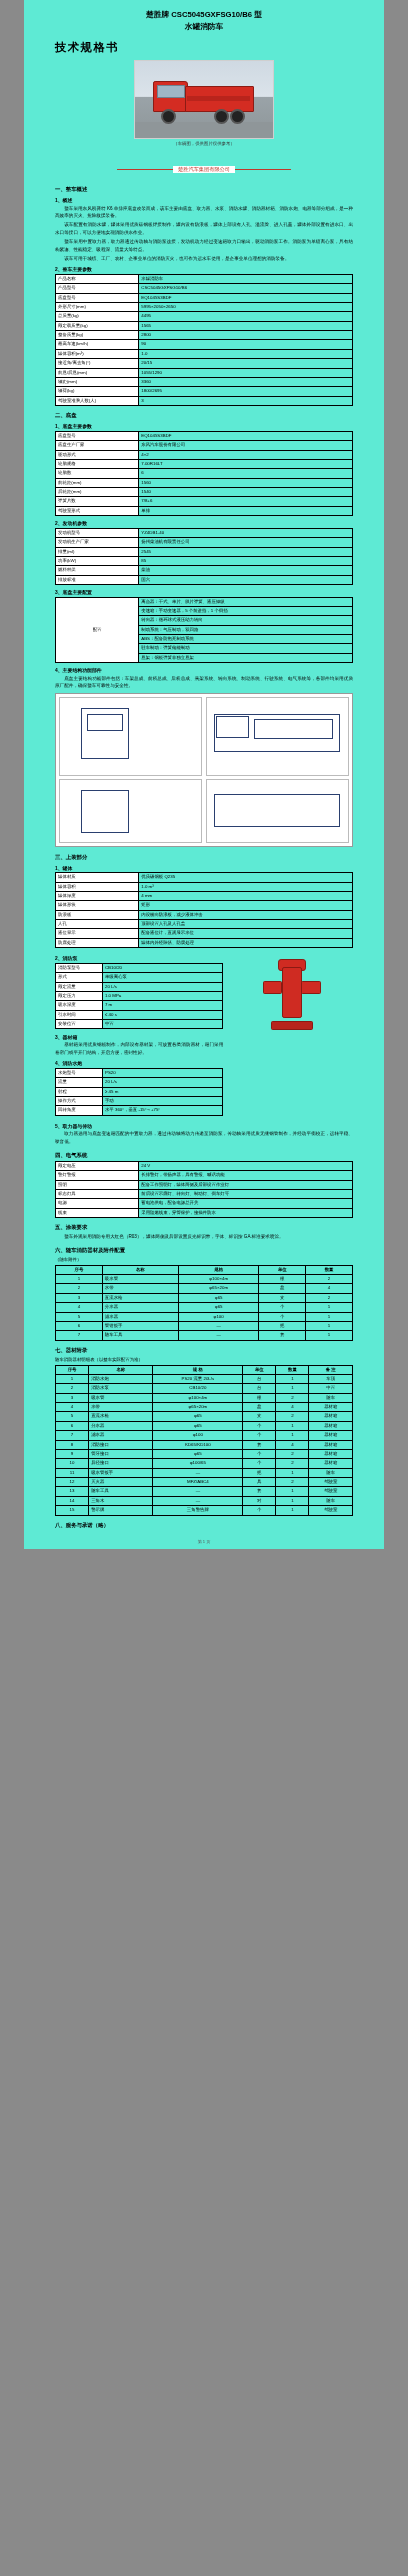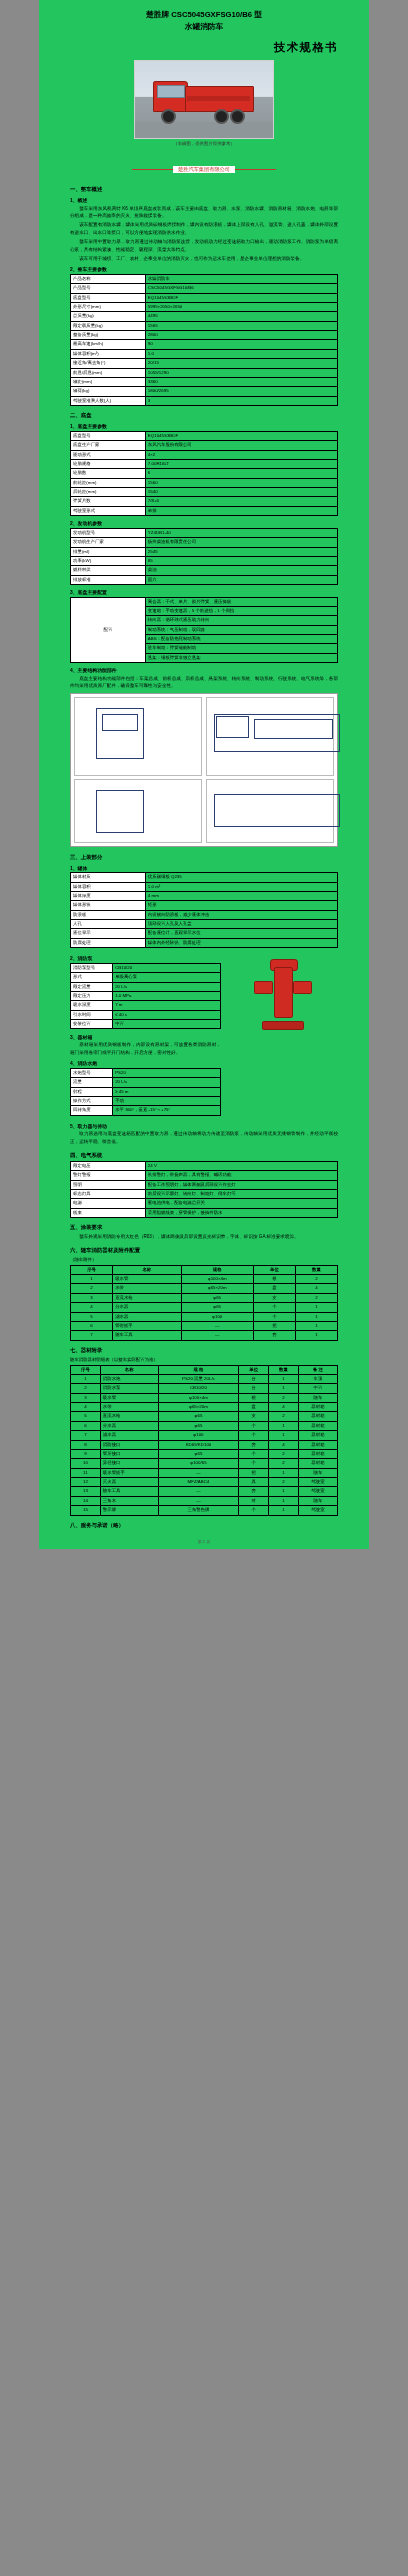--- a/index.html
+++ b/index.html
@@ -1,19 +1,19 @@
 <!DOCTYPE html>
 <html style="font-size:8.2px"><head>
 <meta charset="utf-8">
 <style>
   html,body{margin:0;padding:0;background:#8a8a8a;font-family:"Liberation Sans",sans-serif;}
-  .page{width:330px;margin:0 auto;background:#22c55e;position:relative;}
+  .page{width:360px;margin:0 auto;background:#5eead4;position:relative;}
   .sheet{padding:9.3px 31px 5.2px 31px;box-sizing:border-box;}
   .title1{text-align:center;font-weight:bold;font-size:7.7px;line-height:1.5;color:#000;}
-  .title2{text-align:right;font-weight:bold;font-size:11.3px;letter-spacing:1.5px;margin-top:7.2px;margin-bottom:4.1px;}
+  .title2{text-align:left;font-weight:bold;font-size:11.3px;letter-spacing:1.5px;margin-top:7.2px;margin-bottom:4.1px;}
   .photo-wrap{text-align:center;margin:5.2px 0 1px 0;}
   .photo{width:138px;height:77px;margin:0 auto;position:relative;overflow:hidden;border:0.5px solid #cfcfcf;background:linear-gradient(#cfd9e2 0%,#dbe3ea 46%,#9aa3a8 47%,#8e9699 100%);}
   .truck{position:absolute;left:17.5px;top:17.5px;width:103px;height:44px;}
   .cab{position:absolute;left:0;top:3.1px;width:33px;height:29px;background:#d42c22;border:0.5px solid #8c1b14;border-radius:2.1px 3.1px 1px 1px;}
   .cabwin{position:absolute;left:3.1px;top:3.1px;width:26px;height:10.3px;background:#9fb6c6;border:0.5px solid #6d8291;}
   .body{position:absolute;left:32px;top:8.2px;width:67px;height:24px;background:#d42c22;border:0.5px solid #8c1b14;border-radius:1px;}
   .bodyline{position:absolute;left:34px;top:17.5px;width:63px;height:5.2px;background:#b9241c;}
   .wheel{position:absolute;bottom:-2.1px;width:11.3px;height:11.3px;border-radius:50%;background:#222;border:2.1px solid #555;}
   .w1{left:8.2px;} .w2{left:61px;} .w3{left:77px;}
   .ground{position:absolute;left:0;bottom:0;width:100%;height:15.5px;background:#8f9699;}

